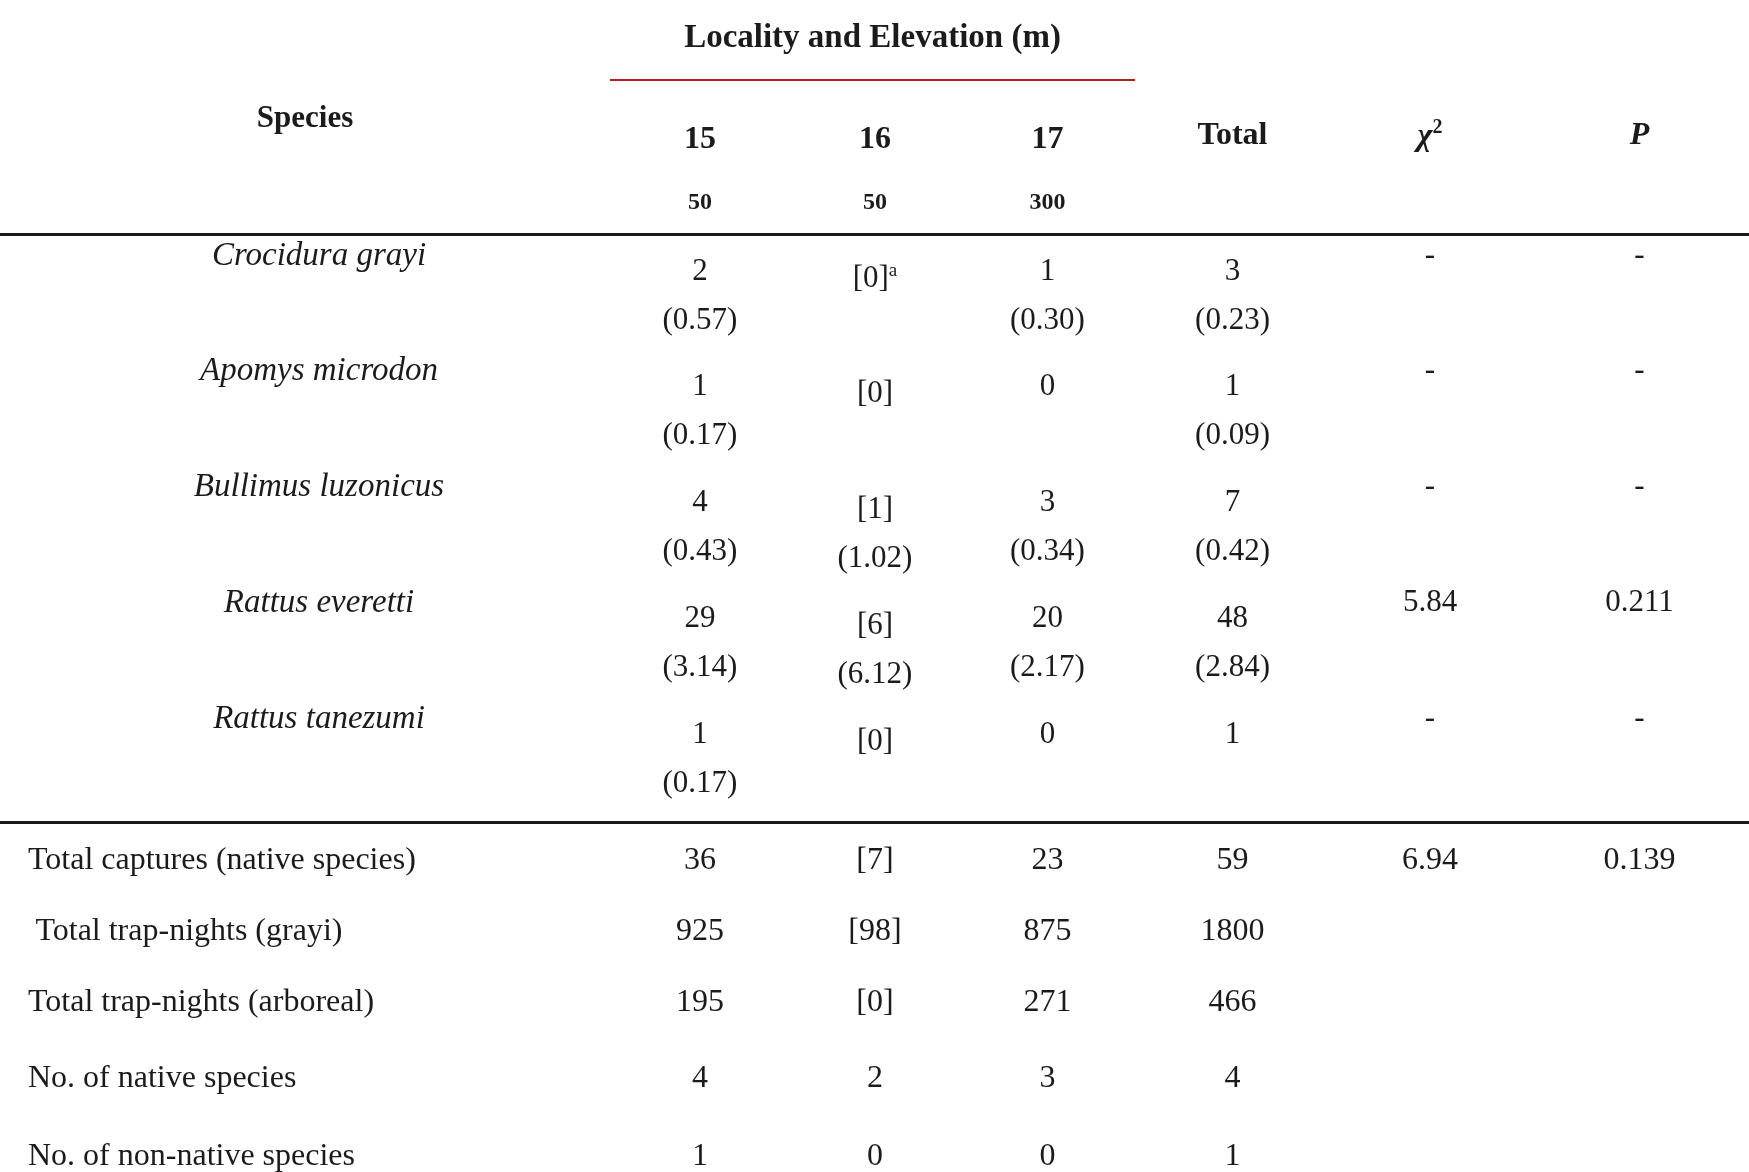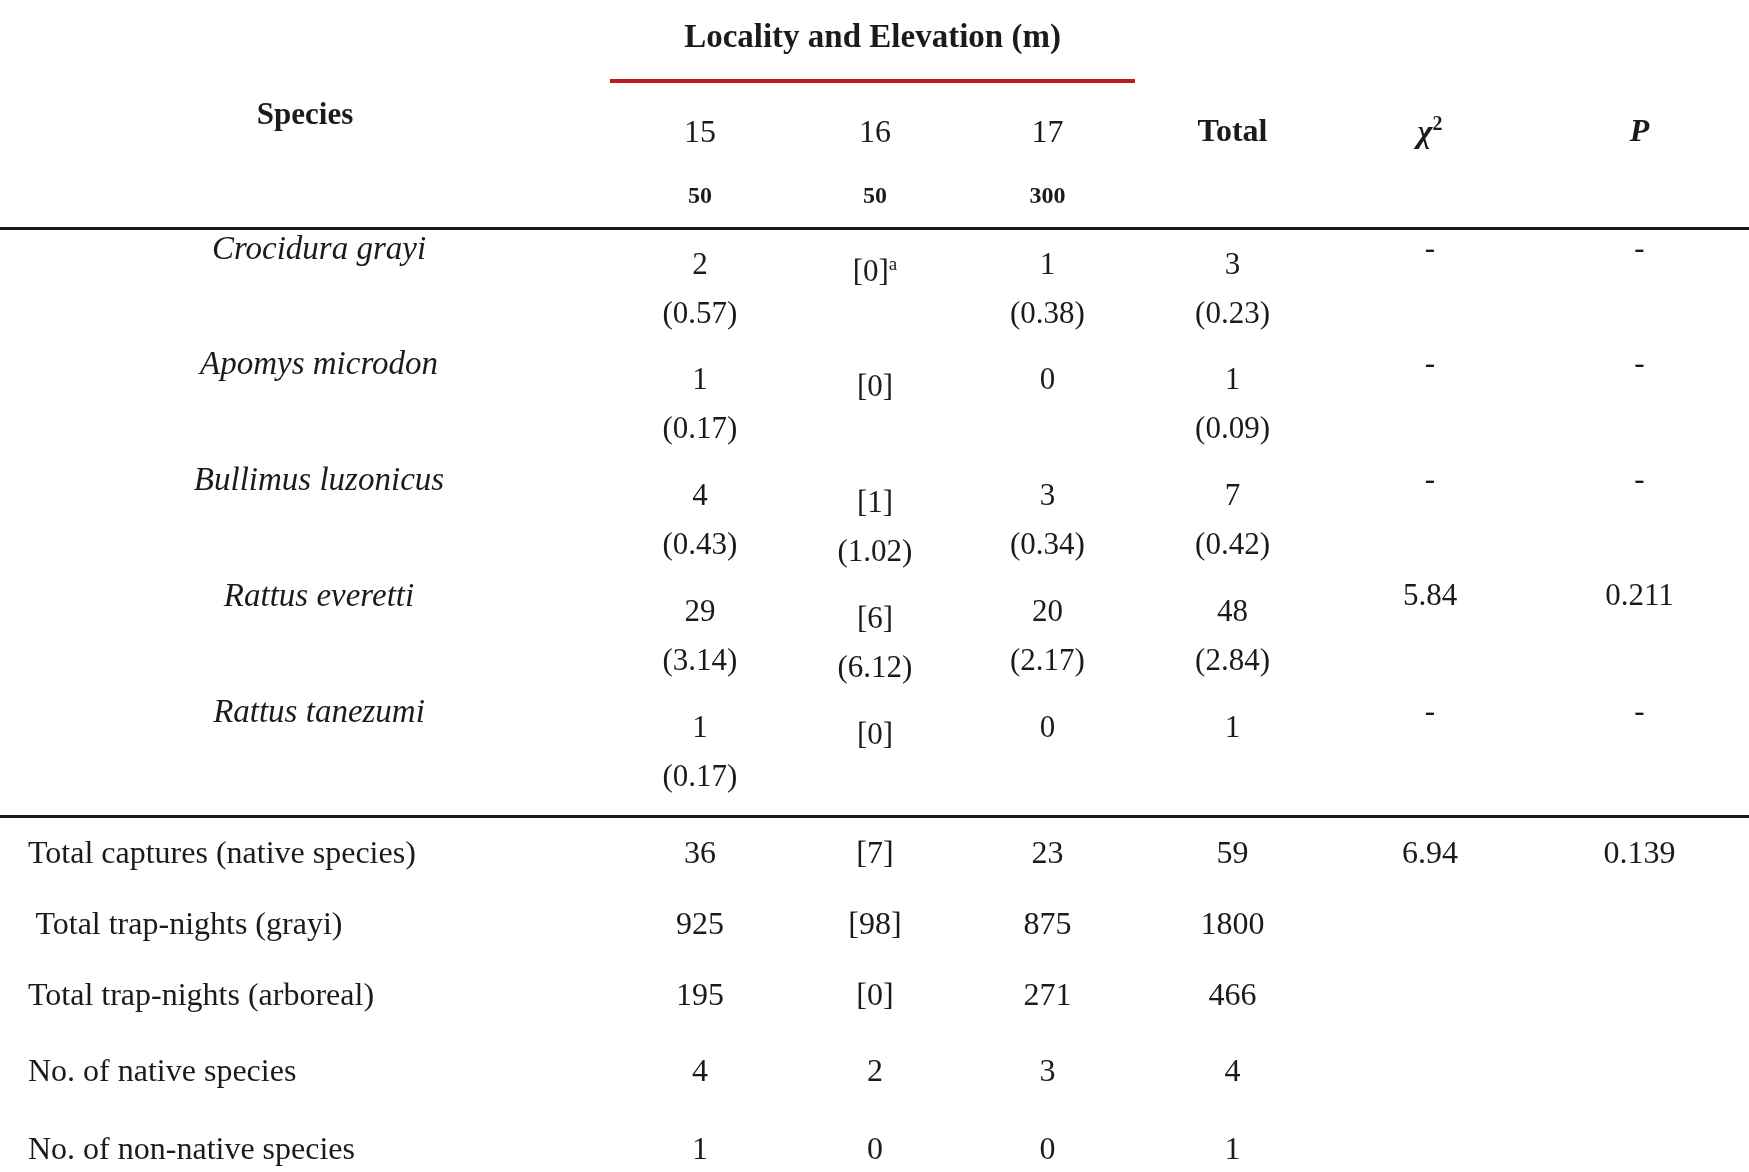--- a/index.html
+++ b/index.html
@@ -34,39 +34,39 @@
   th, td {
     font-weight: normal;
     text-align: center;
     vertical-align: middle;
     padding: 0;
   }
 
   .group-header {
     font-weight: bold;
     font-size: 33px;
-    border-bottom: 4px solid #b91c1c;
+    border-bottom: 2px solid #b91c1c;
     height: 73px;
     vertical-align: middle;
     padding-bottom: 6px;
   }
   .species-header {
     font-weight: bold;
     font-size: 31px;
     text-align: center;
     margin-left: 9px;
   }
   .total-header, .chi-header, .p-header {
     font-weight: bold;
     font-size: 32px;
     padding-top: 34px;
   }
   .chi-header, .p-header { font-style: italic; }
   .chi-header sup { font-size: 20px; font-style: normal; }
-  .loc-num-row th { font-weight: normal; font-size: 32px; height: 64px; padding-top: 16px; vertical-align: middle; }
+  .loc-num-row th { font-weight: bold; font-size: 32px; height: 64px; padding-top: 24px; vertical-align: middle; }
   .loc-elev-row th { font-weight: bold; font-size: 24px; height: 64px; vertical-align: middle; }
 
   tbody.species-rows td { vertical-align: top; }
   tbody.species-rows tr { height: 116px; }
   tbody.species-rows tr.row-tanezumi { height: 124px; }
 
   td.species-name {
     font-style: italic;
     font-size: 33px;
     text-align: center;
@@ -137,21 +137,21 @@
         <td class="num2">
             <div>2</div>
             <div>(0.57)</div>
           </td>
         <td class="num2">
             <div><span>[0]</span><sup>a</sup></div>
             <div></div>
           </td>
         <td class="num2">
             <div>1</div>
-            <div>(0.38)</div>
+            <div>(0.30)</div>
           </td>
         <td class="num2">
             <div>3</div>
             <div>(0.23)</div>
           </td>
         <td class="stat">-</td>
         <td class="stat">-</td>
       </tr>
       <tr>
         <td class="species-name">Apomys microdon</td>

